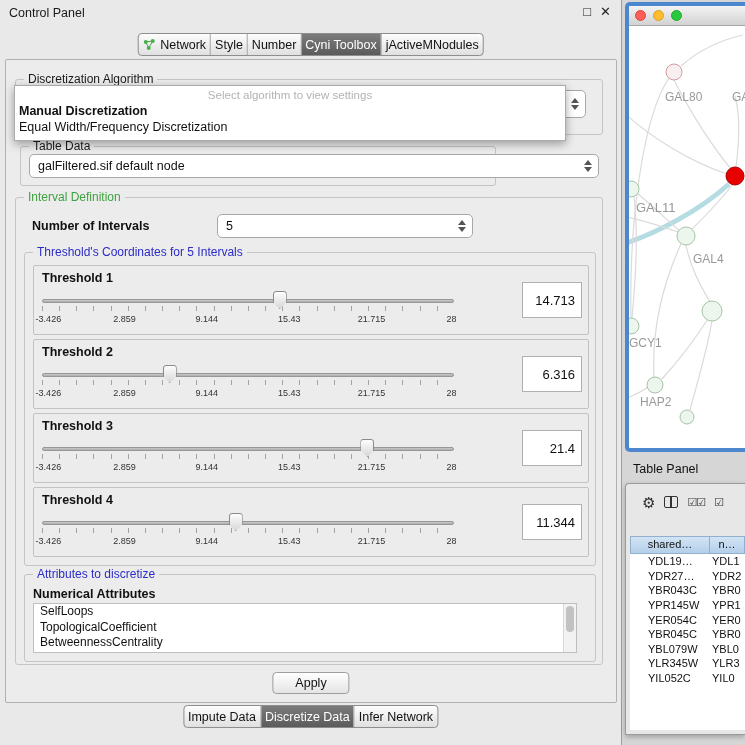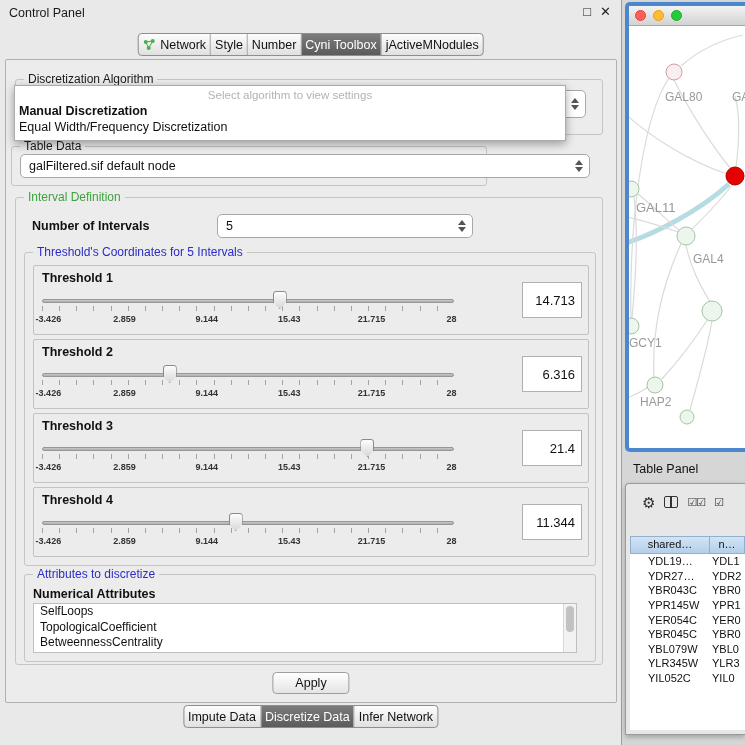--- a/index.html
+++ b/index.html
@@ -32,38 +32,38 @@
   .combo-text { font-size:12.5px; padding-left:8px; line-height:22px; display:block; }
   .algo-combo { left:17px; top:30px; width:563px; height:28px; }
   .stepper { position:absolute; right:6px; top:50%; transform:translateY(-50%); display:flex; flex-direction:column; align-items:center; gap:2px; }
   .tri-up { width:0; height:0; border-left:4px solid transparent; border-right:4px solid transparent; border-bottom:5px solid #555; }
   .tri-down { width:0; height:0; border-left:4px solid transparent; border-right:4px solid transparent; border-top:5px solid #555; }
 
   .popup { position:absolute; left:8px; top:25px; width:552px; background:#FFF; border:1px solid #ABABAB; box-shadow:0 3px 9px rgba(0,0,0,.35); z-index:40; padding-bottom:5px; }
   .popup-placeholder { text-align:center; color:#B3B3B3; font-size:11.5px; padding:3px 8px 2px; }
   .popup-opt { font-size:12.5px; padding:1px 4px; color:#111; }
 
-  .td-group { left:5px; top:86px; width:476px; height:40px;padding-left:24px; }
+  .td-group { left:14px; top:86px; width:476px; height:40px;padding-left:24px; }
   .td-combo { left:8px; top:7px; width:570px; height:24px; }
 
   .interval-group { left:9px; top:137px; width:588px; height:468px; }
   .niv-label { position:absolute; left:16px; top:21px; font-size:12.5px; font-weight:bold; }
   .niv-combo { left:201px; top:16px; width:256px; height:24px; }
 
   .thr-group { left:8px; top:54px; width:572px; height:314px; }
   .thr-box { position:absolute; left:8px; width:556px; height:70px; border:1px solid #C2C2C2; border-radius:2px; background:#ECECEC; }
   .thr-label { position:absolute; left:8px; top:5px; font-size:12.5px; font-weight:bold; }
   .slider-zone { position:absolute; left:8px; top:24px; width:412px; height:40px; }
   .track { position:absolute; left:0; right:0; top:9px; height:4px; background:linear-gradient(#C9C9C9,#ADADAD); border:1px solid #979797; border-radius:2px; }
   .ticks { position:absolute; left:0; right:0; top:16px; height:5px;
            background-image:repeating-linear-gradient(90deg,#A3A3A3 0,#A3A3A3 1px,transparent 1px,transparent 4.1666%); }
   .thumb { position:absolute; top:1px; width:14px; height:18px; background:linear-gradient(#FDFDFD,#D8D8D8); border:1px solid #8A8A8A;
            border-radius:3px 3px 0 0; clip-path:polygon(0 0,100% 0,100% 62%,50% 100%,0 62%); z-index:5; }
   .scale { position:absolute; left:0; right:0; top:24px; height:12px; font-size:9px; color:#333; }
-  .scale span { position:absolute; transform:translateX(-50%);font-weight:bold; }
+  .scale span { position:absolute; transform:translateX(-50%); }
   .scale span:nth-child(1){ left:0; transform:translateX(-25%); }
   .scale span:nth-child(2){ left:20%; }
   .scale span:nth-child(3){ left:40%; }
   .scale span:nth-child(4){ left:60%; }
   .scale span:nth-child(5){ left:80%; }
   .scale span:nth-child(6){ left:100%; transform:translateX(-75%); }
   .value-box { position:absolute; right:6px; top:16px; width:60px; height:36px; background:#FFF; border:1px solid #B0B0B0;
                font-family:inherit; font-size:13px; text-align:right; padding-right:6px; color:#111; }
 
   .attr-group { left:8px; top:376px; width:572px; height:88px; }

